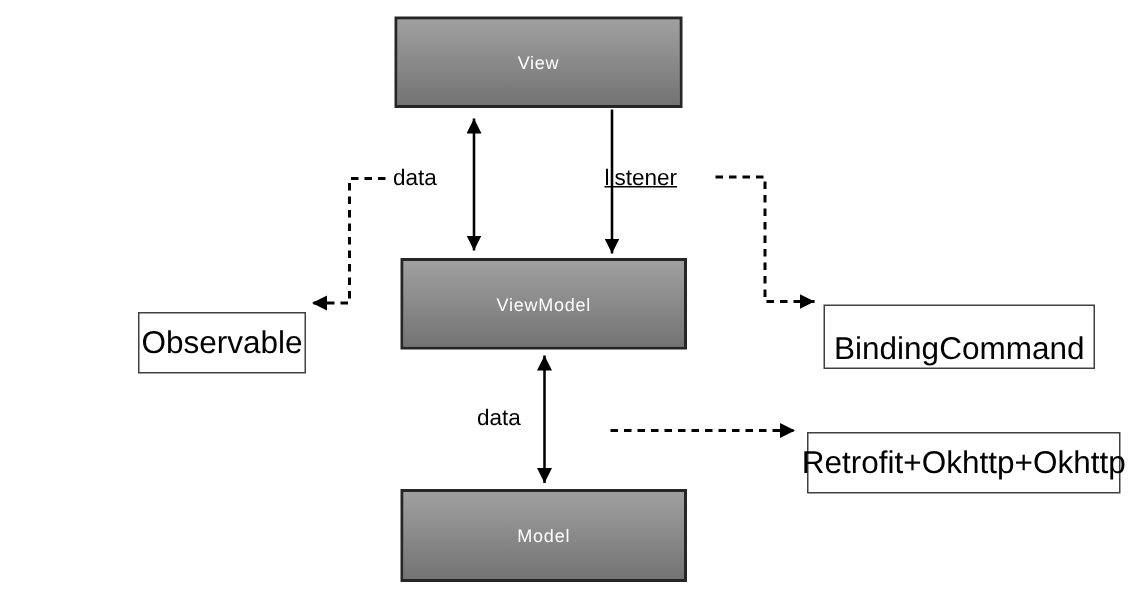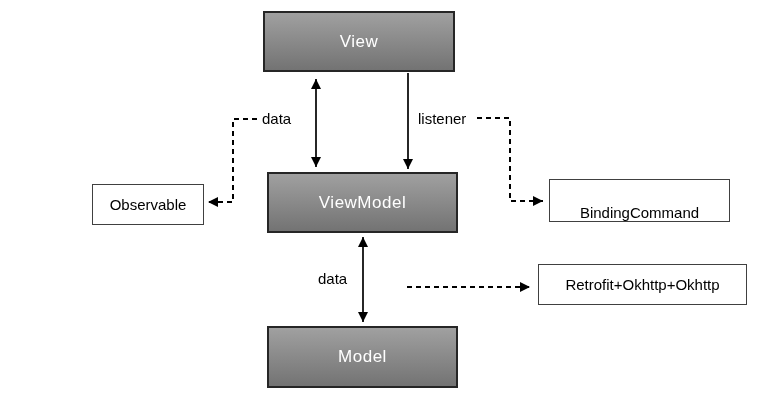--- a/index.html
+++ b/index.html
@@ -19,45 +19,46 @@
     box-sizing: border-box;
     display: flex;
     align-items: center;
     justify-content: center;
     text-align: center;
   }
   .node.gray {
     background: linear-gradient(to bottom, var(--node-fill-top, #a0a0a0), var(--node-fill-bottom, #737373));
     border: 2px solid var(--node-border, #262626);
     color: var(--node-text, #ffffff);
-    font-size: 17px;
+    font-size: 12px;
     letter-spacing: 0.5px;
   }
   .node.white {
     background: var(--background, #ffffff);
     border: 1px solid var(--plain-box-border, #404040);
     color: var(--plain-box-text, #000000);
-    font-size: 15px;
+    font-size: 21px;
+    margin-top: 24px;
   }
   #view-box      { left: 263px; top: 11px;  width: 192px; height: 61px; }
   #viewmodel-box { left: 267px; top: 172px; width: 191px; height: 61px; }
   #model-box     { left: 267px; top: 326px; width: 191px; height: 62px; }
   #observable-box      { left: 92px;  top: 184px; width: 112px; height: 41px; }
   #bindingcommand-box  { left: 549px; top: 179px; width: 181px; height: 43px; align-items: flex-end; }
   #retrofit-box        { left: 538px; top: 264px; width: 209px; height: 41px; }
 
   .edge-label {
     position: absolute;
     font-size: 15px;
     color: var(--plain-box-text, #000000);
     white-space: nowrap;
     line-height: 18px;
   }
   #label-data-top    { left: 262px; top: 110px; }
-  #label-listener    { left: 418px; top: 110px; }
+  #label-listener    { left: 403px; top: 110px; text-decoration: underline; }
   #label-data-bottom { left: 318px; top: 270px; }
 
   svg.arrows {
     position: absolute;
     left: 0; top: 0;
     width: 757px;
     height: 402px;
     pointer-events: none;
   }
   .solid-edge {

